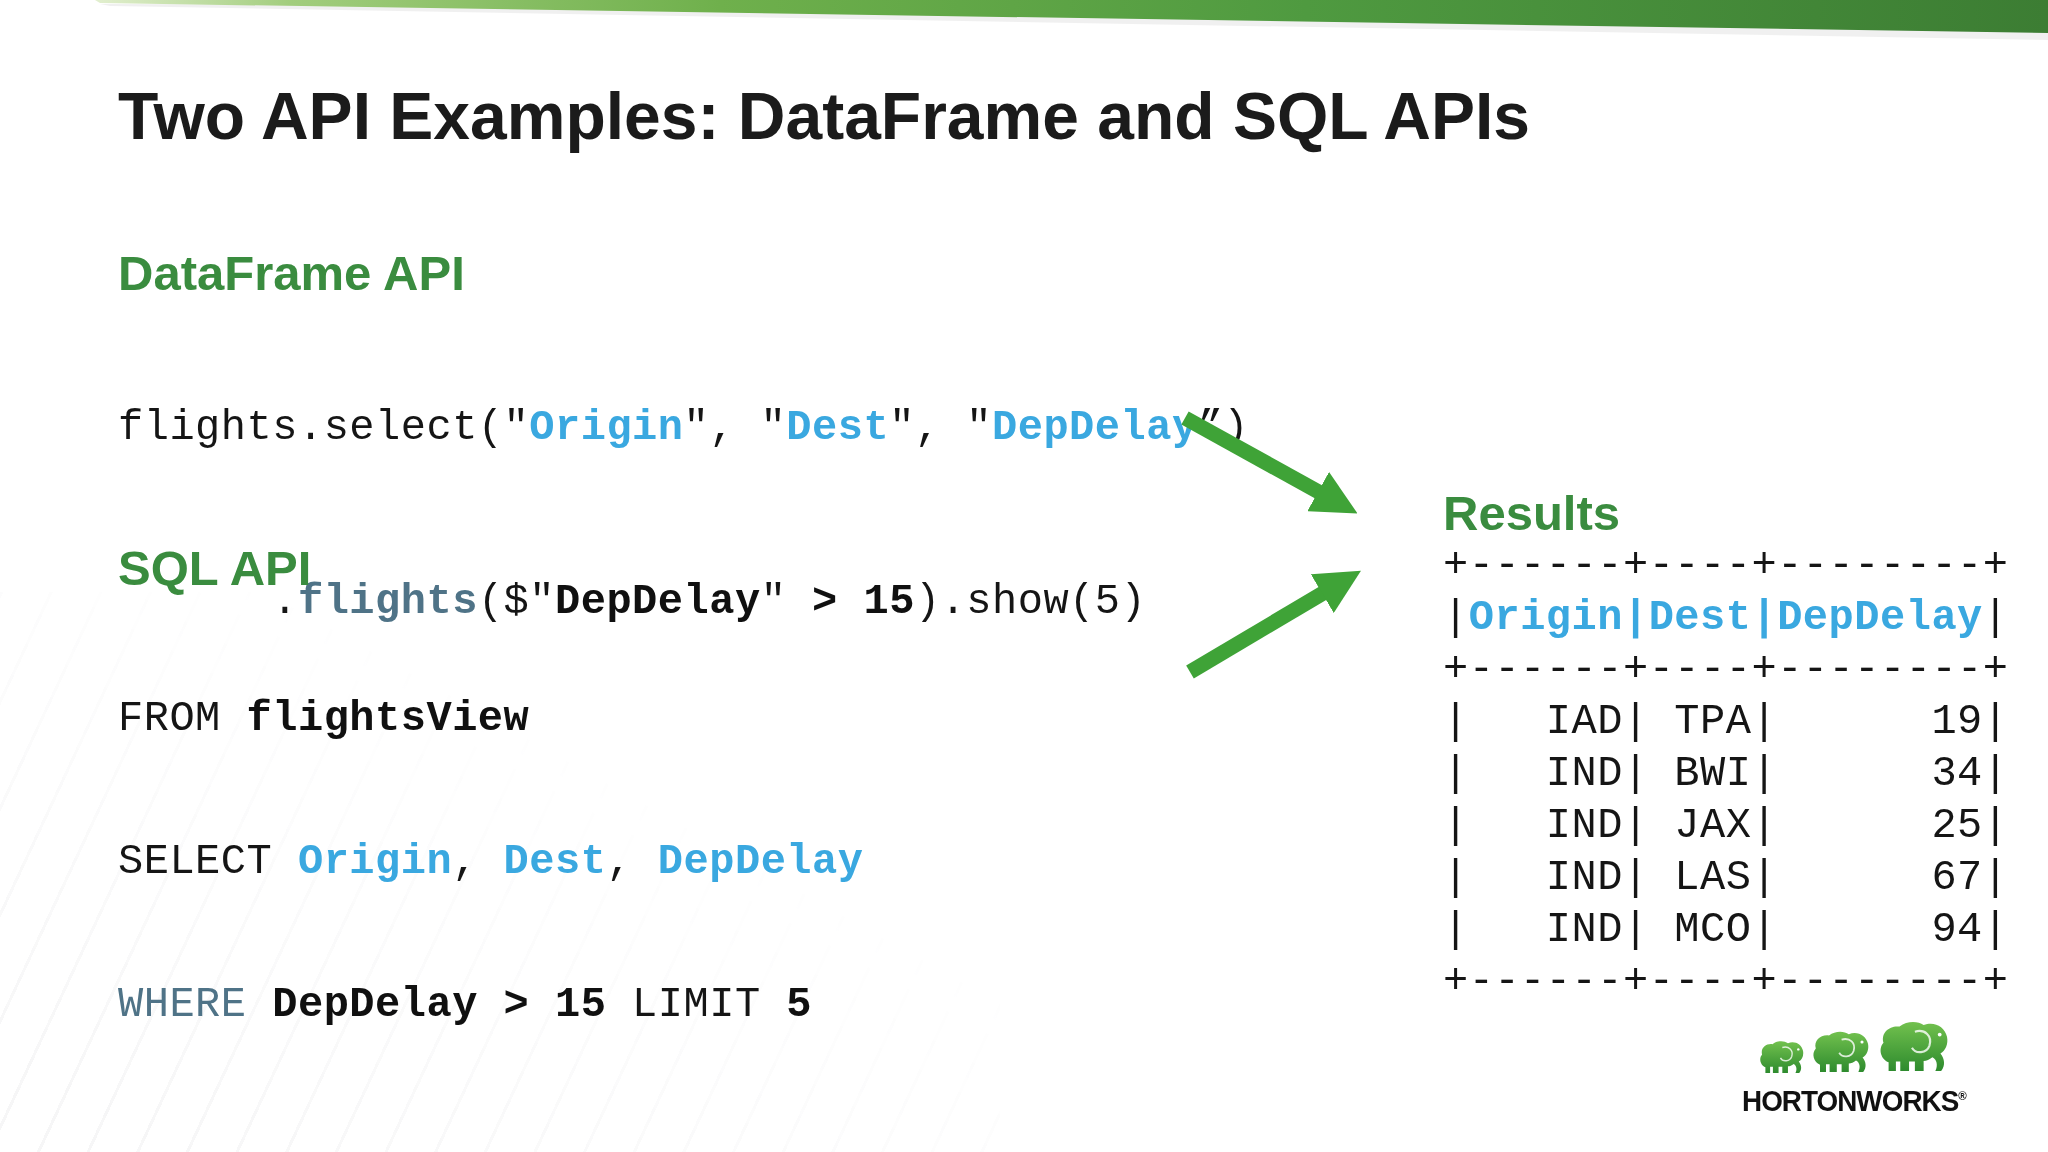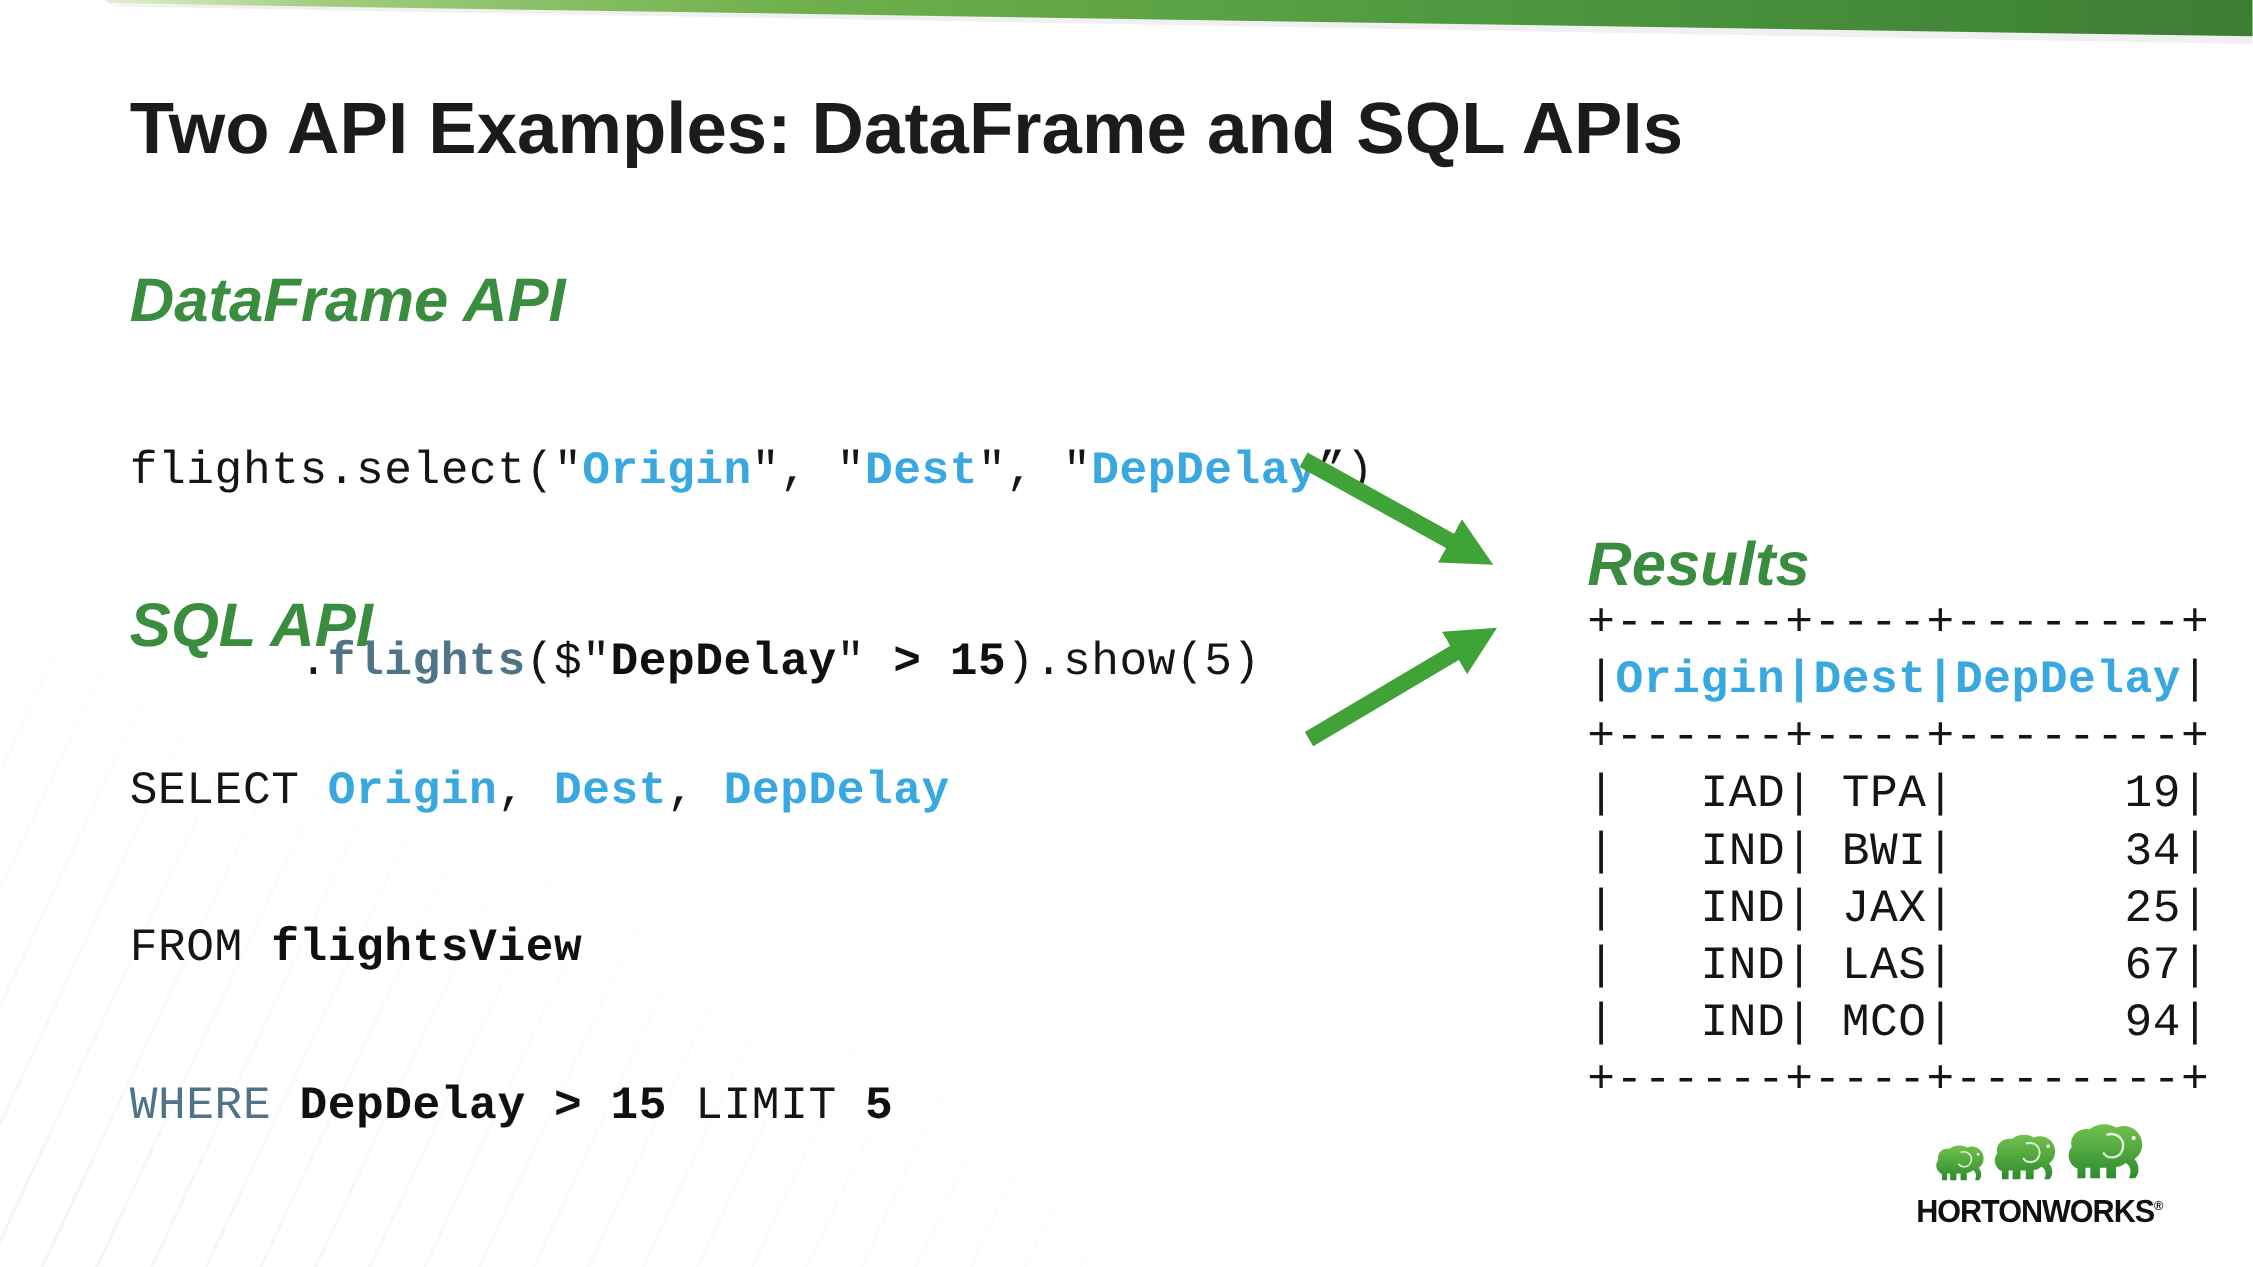--- a/index.html
+++ b/index.html
@@ -11,22 +11,22 @@
   .texture{
     position:absolute;left:0;bottom:0;width:1000px;height:560px;pointer-events:none;
     background:repeating-linear-gradient(115deg, rgba(130,130,140,0.07) 0 3px, rgba(0,0,0,0) 3px 45px);
     -webkit-mask-image:linear-gradient(to top right,#000 5%,transparent 65%);
     mask-image:linear-gradient(to top right,#000 5%,transparent 65%);
   }
   .title{
     position:absolute;left:118px;top:90px;margin:0;
     font-size:66px;line-height:52px;font-weight:700;color:#1b1b1b;
   }
-  .sec{position:absolute;margin:0;font-size:56px;line-height:46px;font-weight:700;
-       color:var(--heading-green,#3a8c3f);font-style:italic;}
+  .sec{position:absolute;margin:0;font-size:49px;line-height:46px;font-weight:700;
+       color:var(--heading-green,#3a8c3f);}
   .df-h{left:118px;top:250px;}
   .sql-h{left:118px;top:545px;}
   .res-h{left:1443px;top:490px;}
   .code,.ascii{
     position:absolute;margin:0;
     font-family:"Liberation Mono","DejaVu Sans Mono",monospace;
     font-size:42px;color:var(--code-black,#151515);letter-spacing:0.5px;
     white-space:pre;
   }
   .df-code{left:118px;top:293px;}
@@ -78,22 +78,22 @@
   <h1 class="title">Two API Examples: DataFrame and SQL APIs</h1>
 
   <h2 class="sec df-h">DataFrame API</h2>
   <div class="code df-code">
     <div class="code-line"><span class="seg-plain">flights.select("</span><span class="seg-blue">Origin</span><span class="seg-plain">", "</span><span class="seg-blue">Dest</span><span class="seg-plain">", "</span><span class="seg-blue">DepDelay</span><span class="seg-plain">”)</span></div>
     <div class="code-line"><span class="seg-plain">      .</span><span class="seg-slate-bold">flights</span><span class="seg-plain">($"</span><span class="seg-boldblack">DepDelay</span><span class="seg-plain">" </span><span class="seg-boldblack">&gt; 15</span><span class="seg-plain">).show(5)</span></div>
   </div>
 
   <h2 class="sec sql-h">SQL API</h2>
   <div class="code sql-code">
+    <div class="code-line"><span class="seg-plain">FROM </span><span class="seg-boldblack">flightsView</span></div>
     <div class="code-line"><span class="seg-plain">SELECT </span><span class="seg-blue">Origin</span><span class="seg-plain">, </span><span class="seg-blue">Dest</span><span class="seg-plain">, </span><span class="seg-blue">DepDelay</span></div>
-    <div class="code-line"><span class="seg-plain">FROM </span><span class="seg-boldblack">flightsView</span></div>
     <div class="code-line"><span class="seg-slate">WHERE </span><span class="seg-boldblack">DepDelay &gt; 15</span><span class="seg-plain"> LIMIT </span><span class="seg-boldblack">5</span></div>
   </div>
 
   <svg class="arrows" width="260" height="320" viewBox="0 0 260 320">
     <defs>
       <marker id="ah" markerWidth="3" markerHeight="3" refX="0.6" refY="1.5" orient="auto" markerUnits="strokeWidth">
         <path d="M0,0 L3,1.5 L0,3 Z" style="fill:var(--arrow-green, #3fa337)"></path>
       </marker>
     </defs>
     <path class="shaft" d="M35,38 L176,116" marker-end="url(#ah)"></path>

